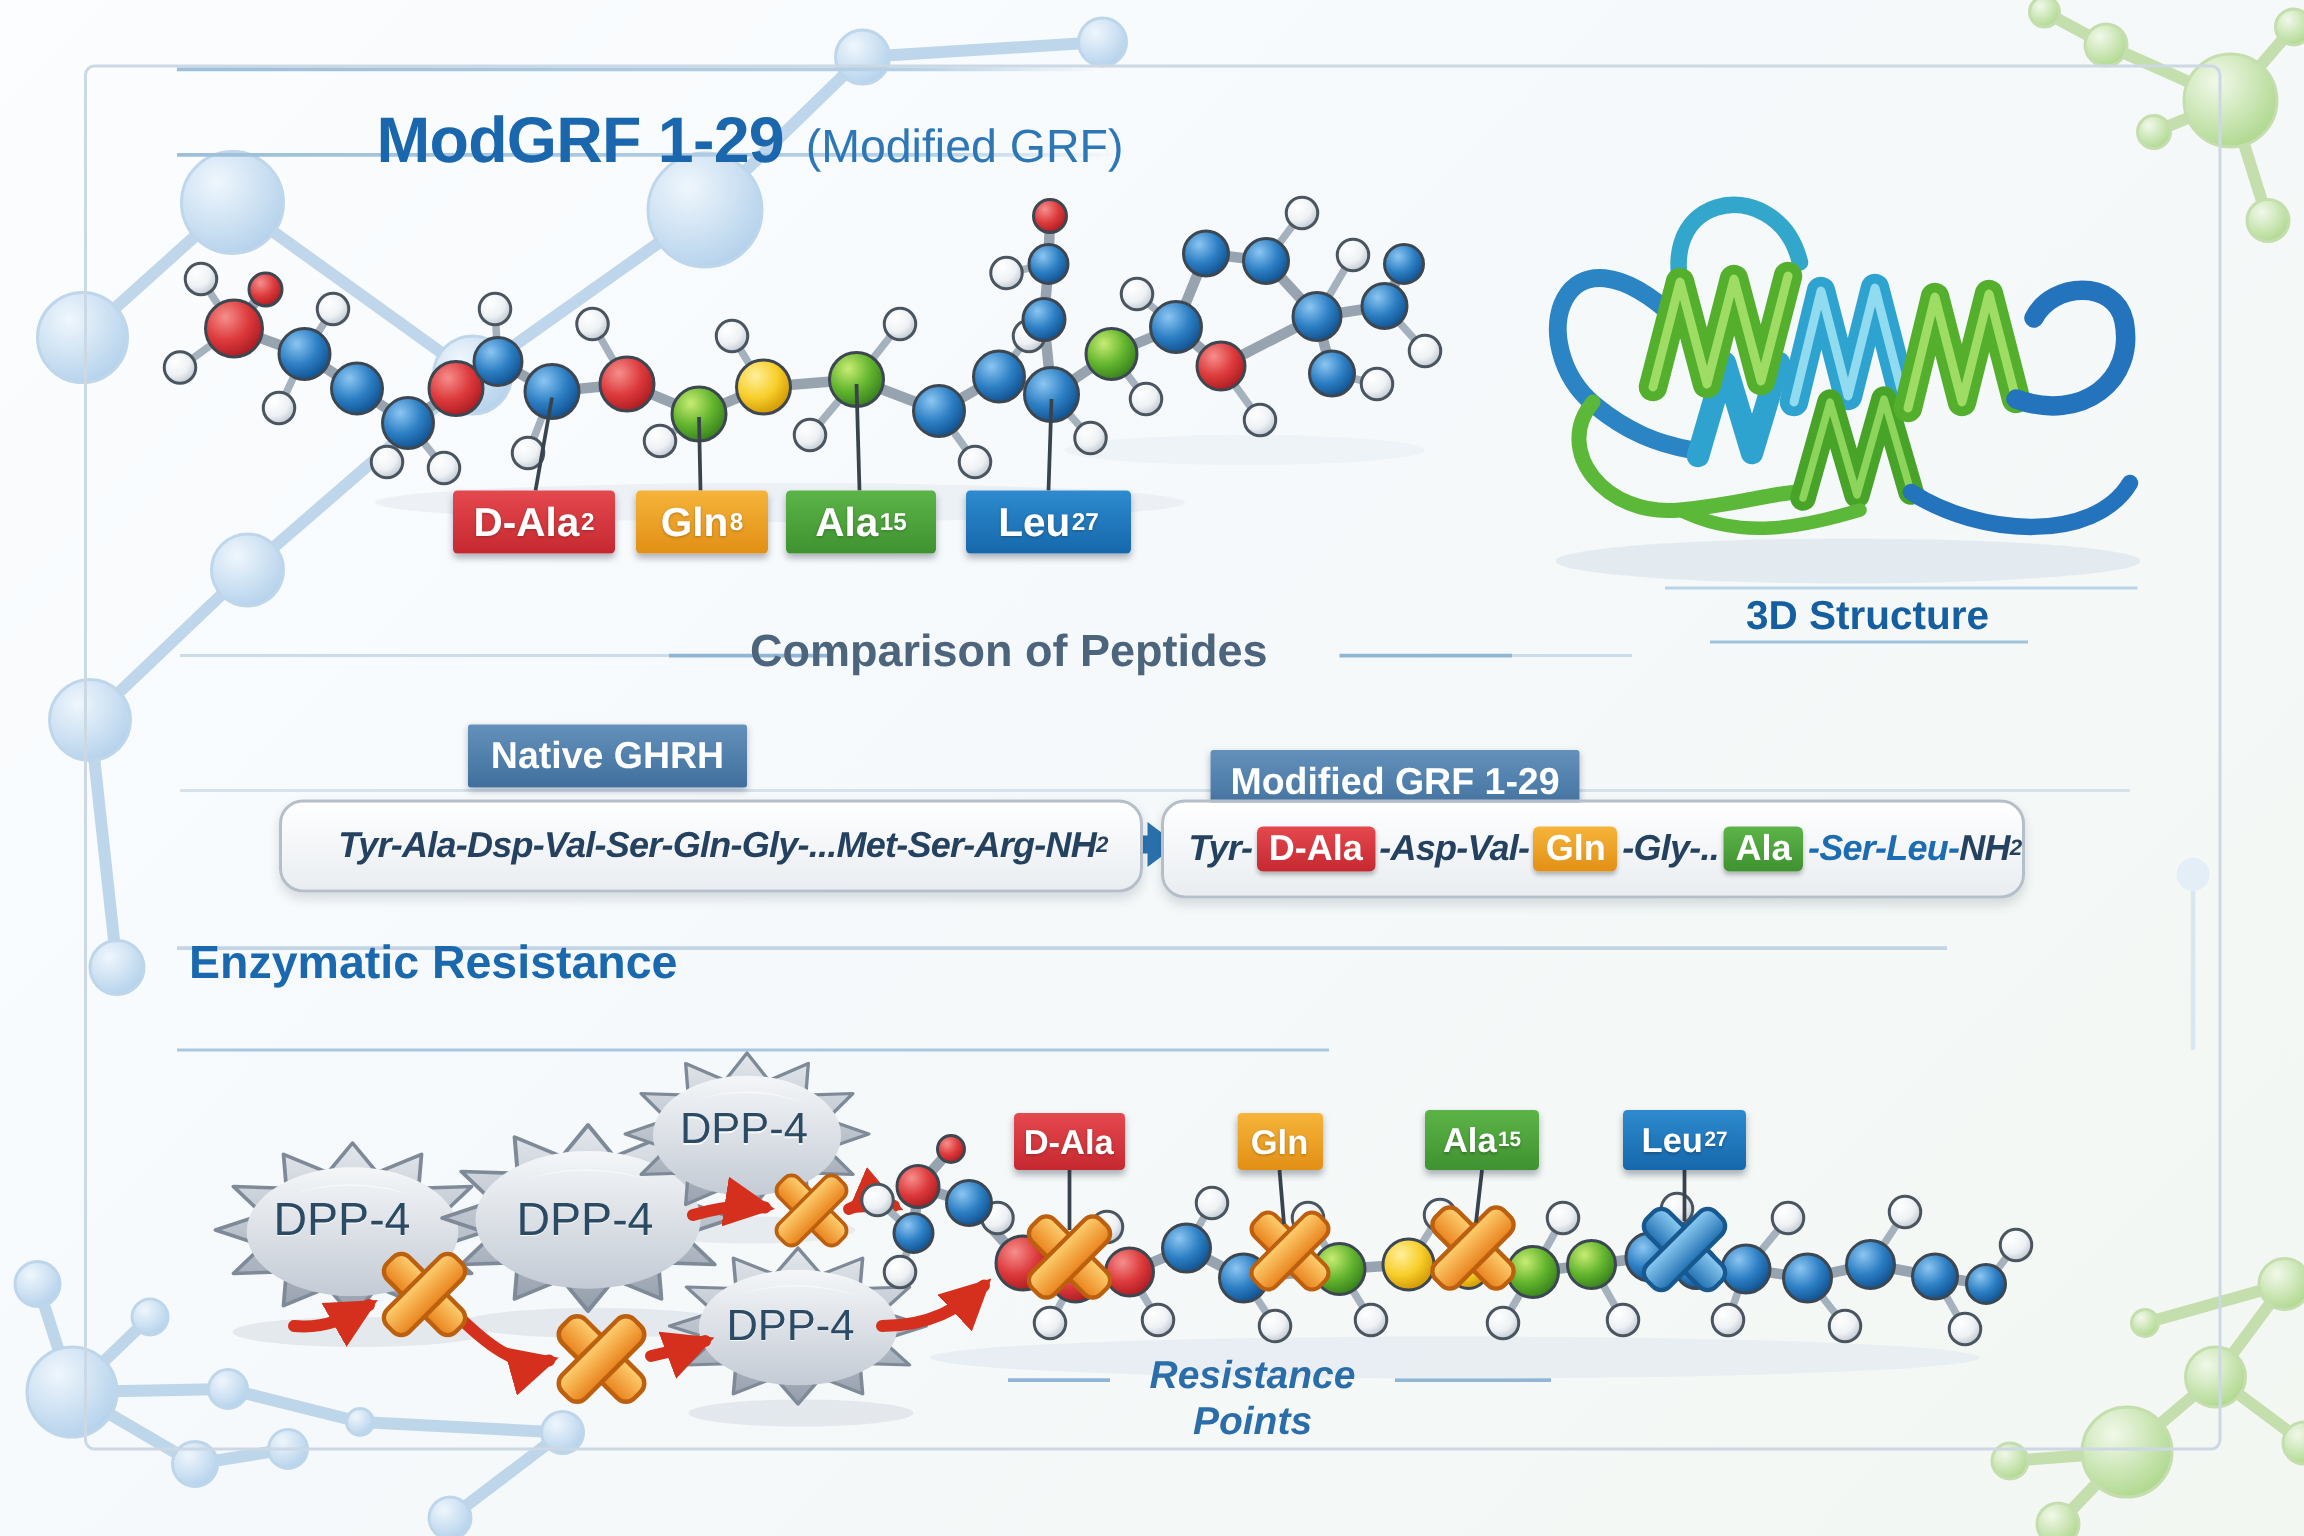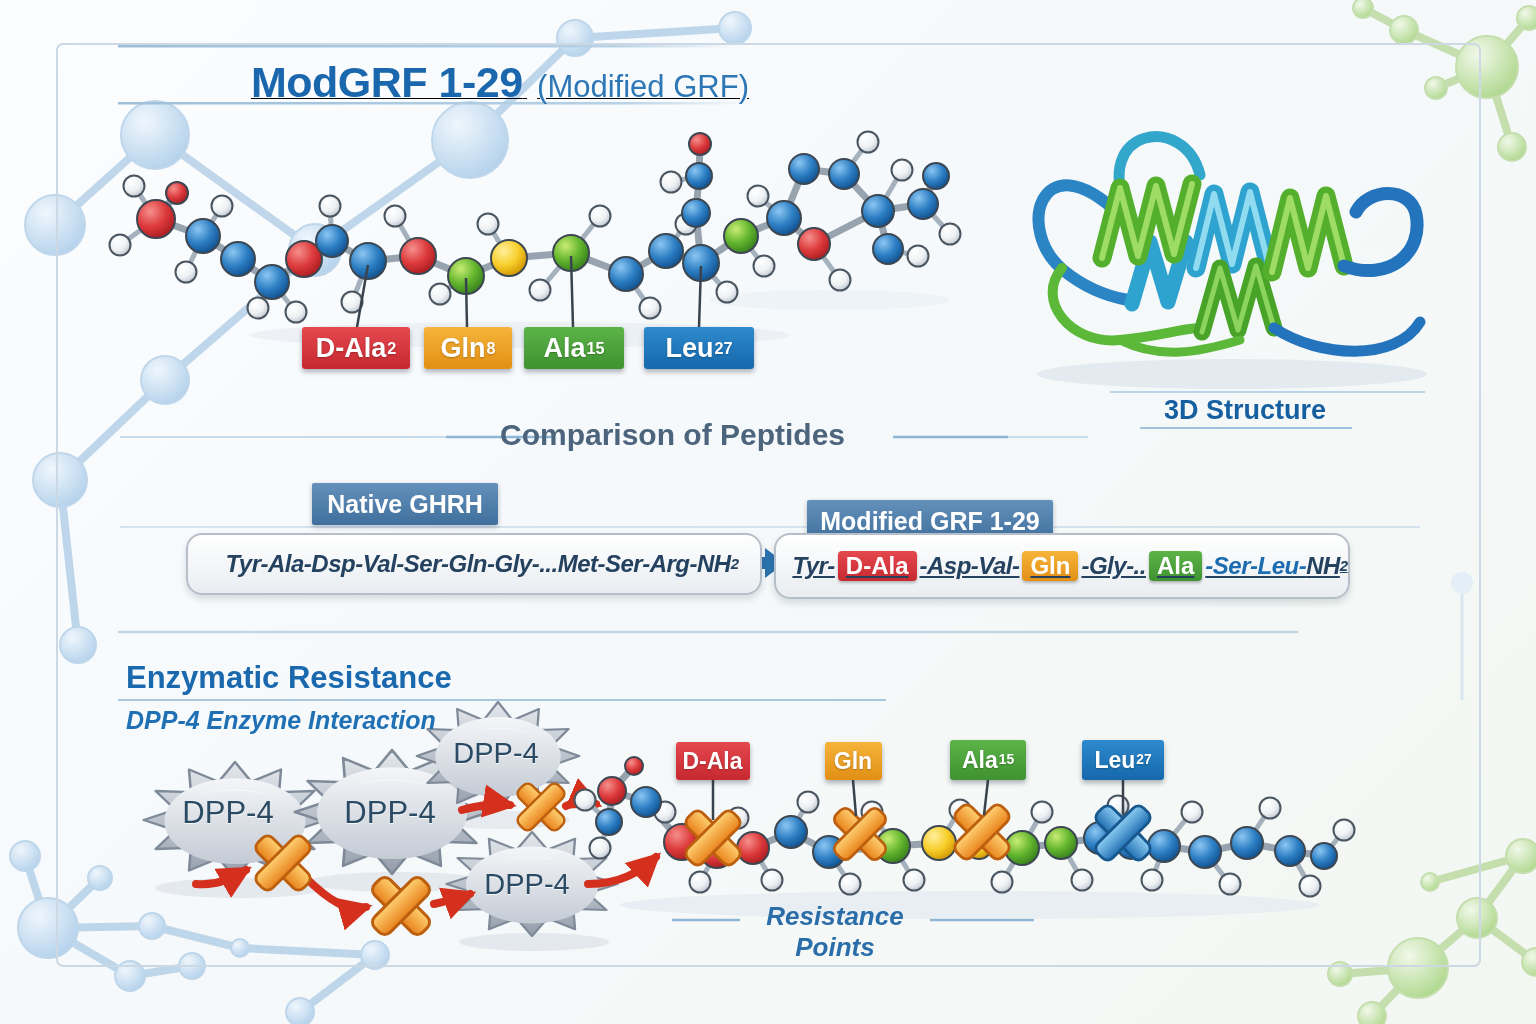--- a/index.html
+++ b/index.html
@@ -3,27 +3,27 @@
 <meta charset="utf-8">
 <style>
   html,body{margin:0;padding:0;background:#fff;}
   .canvas{position:relative;width:1536px;height:1024px;overflow:hidden;
     font-family:"Liberation Sans",sans-serif;
     background:linear-gradient(135deg,#fbfdff 0%,#f6f9fb 45%,#f3f7f2 100%);}
   .canvas svg{position:absolute;left:0;top:0;}
   .ovl{position:absolute;}
 
   
-  .page-title{left:130px;top:58px;width:740px;text-align:center;white-space:nowrap;text-decoration:underline;}
+  .page-title{left:130px;top:70px;width:740px;text-align:center;white-space:nowrap;}
   .page-title .t-main{font-size:43px;font-weight:700;color:#1b67ad;letter-spacing:-.5px;}
   .page-title .t-note{font-size:31px;font-weight:500;color:#2d77b6;margin-left:10px;}
   .cmp-title{left:500px;top:418px;width:440px;text-align:left;font-size:30px;font-weight:700;color:#4c657c;}
   .s3d-title{left:1100px;top:395px;width:290px;text-align:center;font-size:27px;font-weight:700;color:#155fa0;}
   .s3d-sub{left:1090px;top:434px;width:310px;text-align:center;font-size:25px;font-style:italic;font-weight:700;color:#155fa0;}
-  .enz-title{left:126px;top:660px;width:460px;font-size:31px;font-weight:700;color:#1a69ae;}
+  .enz-title{left:126px;top:624px;width:460px;font-size:31px;font-weight:700;color:#1a69ae;}
   .enz-sub{left:126px;top:706px;width:460px;font-size:25px;font-style:italic;font-weight:700;color:#1f70b5;}
   .res-caption{left:730px;top:901px;width:210px;text-align:center;font-size:26px;font-style:italic;font-weight:700;color:#2a6da8;}
 
   
   .res-badge{display:flex;align-items:center;justify-content:center;color:#fff;font-weight:700;
     border-radius:3px;box-shadow:0 3px 5px rgba(30,40,60,.35);text-shadow:0 1px 2px rgba(0,0,0,.25);}
   .res-badge sup{font-size:60%;vertical-align:super;line-height:0;margin-left:1px;}
   .sz-top{font-size:27px;}
   .sz-bot{font-size:23px;}
   .bg-red{background:linear-gradient(180deg,#e4494e,#c62830);}
@@ -42,21 +42,21 @@
   
   .seq-header{display:flex;align-items:center;justify-content:center;color:#fff;font-weight:700;font-size:25px;
     background:linear-gradient(180deg,#6391bb,#416f9d);border-radius:2px;box-shadow:0 2px 5px rgba(30,40,60,.3);margin-left:12px;}
   .hdr-native{left:300px;top:483px;width:186px;height:42px;}
   .hdr-modified{left:795px;top:500px;width:246px;height:42px;}
   .pill{display:flex;align-items:center;justify-content:center;
     background:linear-gradient(180deg,#ffffff,#e9edf1);border:2px solid #b6bfc9;border-radius:16px;
     box-shadow:0 4px 7px rgba(40,60,80,.16),inset 0 1px 0 #fff;
     font-style:italic;font-weight:700;font-size:24px;color:#24425f;white-space:nowrap;letter-spacing:-.5px;padding-left:16px;}
   .pill-native{left:186px;top:533px;width:556px;height:58px;}
-  .pill-modified{left:774px;top:533px;width:556px;height:62px;text-decoration:underline;}
+  .pill-modified{left:774px;top:533px;width:556px;height:62px;}
   .pill .chip{font-style:normal;padding:1px 8px;border-radius:4px;color:#fff;margin:0 3px;
     box-shadow:0 2px 3px rgba(0,0,0,.25);letter-spacing:0;}
   .seq-blue{color:#1b6cb0;}
   .pill sub{font-size:62%;}
 
   
   .dpp-label{display:flex;align-items:center;justify-content:center;font-weight:400;color:#2b4a63;
     text-shadow:0 1px 0 rgba(255,255,255,.8);}
   .dpp1{left:168px;top:794px;width:120px;height:38px;font-size:31px;}
   .dpp2{left:330px;top:794px;width:120px;height:38px;font-size:31px;}
@@ -532,21 +532,20 @@
       <span>-Asp-Val-</span>
       <span class="chip bg-orange">Gln</span>
       <span>-Gly-..</span>
       <span class="chip bg-green">Ala</span>
       <span class="seq-blue">-Ser-Leu-</span>
       <span>NH</span>
       <sub>2</sub>
 </div>
 
 <div class="ovl enz-title">Enzymatic Resistance</div>
-<div class="ovl enz-sub">DPP-4 Enzyme Interaction</div>
 
 <div class="ovl dpp-label dpp1">DPP-4</div>
 <div class="ovl dpp-label dpp2">DPP-4</div>
 <div class="ovl dpp-label dpp3">DPP-4</div>
 <div class="ovl dpp-label dpp4">DPP-4</div>
 
 <div class="ovl res-badge sz-bot bg-red rb-b1">
   <span>D-Ala</span>
       <sup></sup>
 </div>

